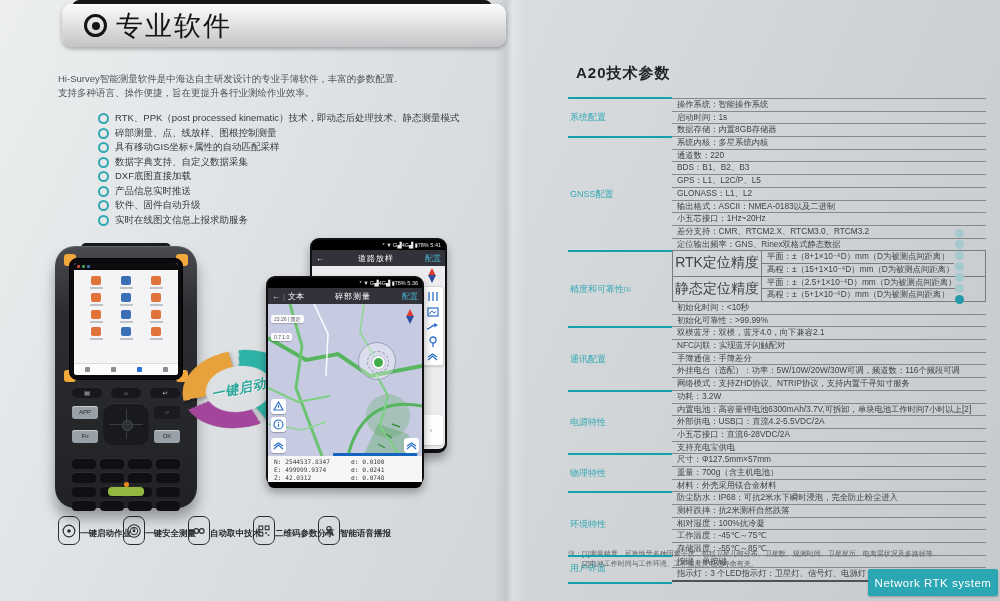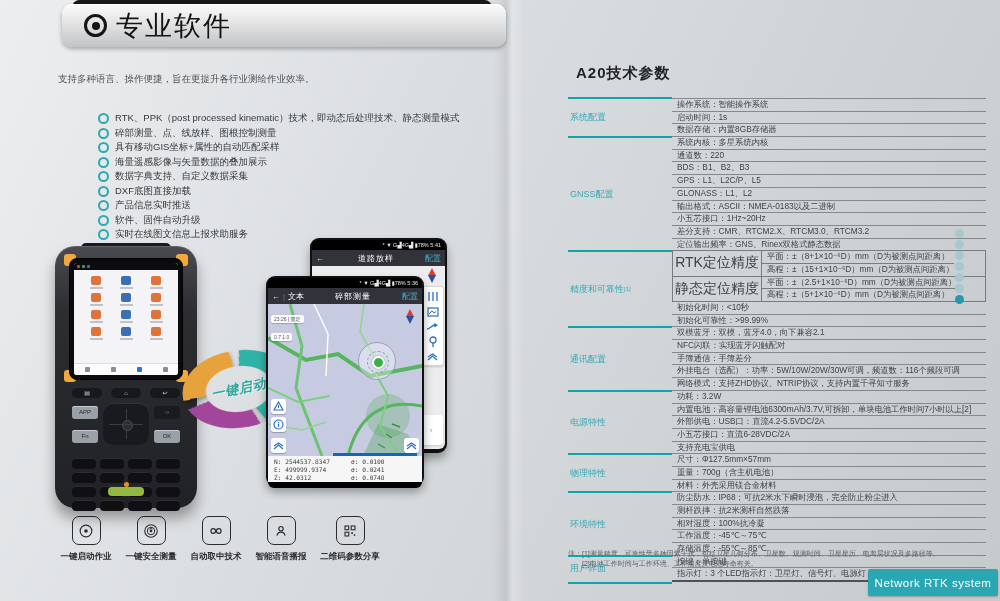--- a/index.html
+++ b/index.html
@@ -95,21 +95,21 @@
   .tool-stack{position:absolute;left:3px;bottom:24px;display:flex;flex-direction:column;gap:3px;}
   .tool-box{width:15px;height:15px;background:#fff;border-radius:3px;display:flex;align-items:center;justify-content:center;box-shadow:0 1px 1px rgba(0,0,0,.25);}
   .chev-left{position:absolute;left:3px;bottom:3px;}
   .chev-right{position:absolute;right:3px;bottom:3px;}
   .progress{position:absolute;left:42%;bottom:0;width:55%;height:3px;background:#1565c0;}
   .coords{height:26px;background:#f6f6f7;display:flex;font-family:"DejaVu Sans Mono","Liberation Mono",monospace;}
   .coords .col{flex:1;padding:2px 0 0 6px;font-size:6.2px;line-height:8px;color:#3a3d40;white-space:nowrap;}
   .pfoot{height:6px;background:#000;border-radius:0 0 6px 6px;}
   
   .bfeats{position:absolute;left:58px;top:516px;display:flex;gap:9px;}
-  .bfeat{display:flex;flex-direction:column;align-items:center;width:56px;}
+  .bfeat{display:flex;flex-direction:row;align-items:center;width:56px;}
   .bfeat:last-child{width:64px;}
   .bicon{width:27px;height:27px;border:1.6px solid #2b2d2f;border-radius:7px;display:flex;align-items:center;justify-content:center;margin-bottom:6px;}
   .blabel{font-size:8.5px;font-weight:bold;color:#2b2d2f;white-space:nowrap;}
   
   .spec-title{position:absolute;left:576px;top:64px;font-size:15px;font-weight:bold;color:#1f2224;letter-spacing:1px;}
   .spec-table{position:absolute;left:568px;top:98px;width:418px;}
   .spec-table::after{content:"";position:absolute;bottom:-2px;left:0;width:104px;height:2px;background:#15a0ae;}
   .sec{display:flex;position:relative;}
   .sec::before{content:"";position:absolute;top:-1px;left:0;width:104px;height:2px;background:#15a0ae;z-index:2;}
   .sec-name{width:104px;flex:none;color:#35a9b5;font-size:9px;display:flex;align-items:center;padding-left:2px;box-sizing:border-box;}
@@ -139,39 +139,36 @@
 
   <div class="hdr-black"></div>
   <div class="hdr-bar">
     <span class="hdr-dot">
         <i></i>
       </span>
     <span class="hdr-title">专业软件</span>
   </div>
 
   <div class="intro">
+    <div>Hi-Survey智能测量软件是中海达自主研发设计的专业手簿软件，丰富的参数配置.</div>
     <div>支持多种语言、操作便捷，旨在更提升各行业测绘作业效率。</div>
   </div>
 
   <div class="feature-list">
       <div class="feat">
         <span class="fdot"></span>
         <span class="ftext">RTK、PPK（post processed kinematic）技术，即动态后处理技术、静态测量模式</span>
       </div>
       <div class="feat">
         <span class="fdot"></span>
         <span class="ftext">碎部测量、点、线放样、图根控制测量</span>
       </div>
       <div class="feat">
         <span class="fdot"></span>
         <span class="ftext">具有移动GIS坐标+属性的自动匹配采样</span>
-      </div>
-      <div class="feat">
-        <span class="fdot"></span>
-        <span class="ftext">海量遥感影像与矢量数据的叠加展示</span>
       </div>
       <div class="feat">
         <span class="fdot"></span>
         <span class="ftext">数据字典支持、自定义数据采集</span>
       </div>
       <div class="feat">
         <span class="fdot"></span>
         <span class="ftext">DXF底图直接加载</span>
       </div>
       <div class="feat">
@@ -445,39 +442,39 @@
         <svg width="20" height="20" viewBox="0 0 24 24">
             <circle cx="8.7" cy="12" r="2.8" fill="none" stroke="#2b2d2f" stroke-width="1.4"></circle>
             <circle cx="15.3" cy="12" r="2.8" fill="none" stroke="#2b2d2f" stroke-width="1.4"></circle>
           </svg>
       </div>
       <div class="blabel">自动取中技术</div>
     </div>
     <div class="bfeat">
       <div class="bicon">
         <svg width="20" height="20" viewBox="0 0 24 24">
-            <circle cx="12" cy="9.2" r="2.6" fill="none" stroke="#2b2d2f" stroke-width="1.4"></circle>
-            <path d="M7.2 17.5c.4-2.8 2.3-4.2 4.8-4.2s4.4 1.4 4.8 4.2" fill="none" stroke="#2b2d2f" stroke-width="1.4"></path>
-          </svg>
-      </div>
-      <div class="blabel">智能语音播报</div>
-    </div>
-    <div class="bfeat">
-      <div class="bicon">
-        <svg width="20" height="20" viewBox="0 0 24 24">
             <g fill="none" stroke="#2b2d2f" stroke-width="1.3">
               <rect x="6" y="6" width="4.5" height="4.5"></rect>
               <rect x="13.5" y="6" width="4.5" height="4.5"></rect>
               <rect x="6" y="13.5" width="4.5" height="4.5"></rect>
             </g>
             <rect x="13.5" y="13.5" width="2" height="2" fill="#2b2d2f"></rect>
             <rect x="16.5" y="16" width="1.8" height="1.8" fill="#2b2d2f"></rect>
           </svg>
       </div>
       <div class="blabel">二维码参数分享</div>
+    </div>
+    <div class="bfeat">
+      <div class="bicon">
+        <svg width="20" height="20" viewBox="0 0 24 24">
+            <circle cx="12" cy="9.2" r="2.6" fill="none" stroke="#2b2d2f" stroke-width="1.4"></circle>
+            <path d="M7.2 17.5c.4-2.8 2.3-4.2 4.8-4.2s4.4 1.4 4.8 4.2" fill="none" stroke="#2b2d2f" stroke-width="1.4"></path>
+          </svg>
+      </div>
+      <div class="blabel">智能语音播报</div>
     </div>
   </div>
 
   <div class="spec-title">A20技术参数</div>
   <div class="spec-table">
       <div class="sec">
         <div class="sec-name">系统配置</div>
         <div class="sec-rows">
           <div class="srow">操作系统：智能操作系统</div>
           <div class="srow">启动时间：1s</div>

